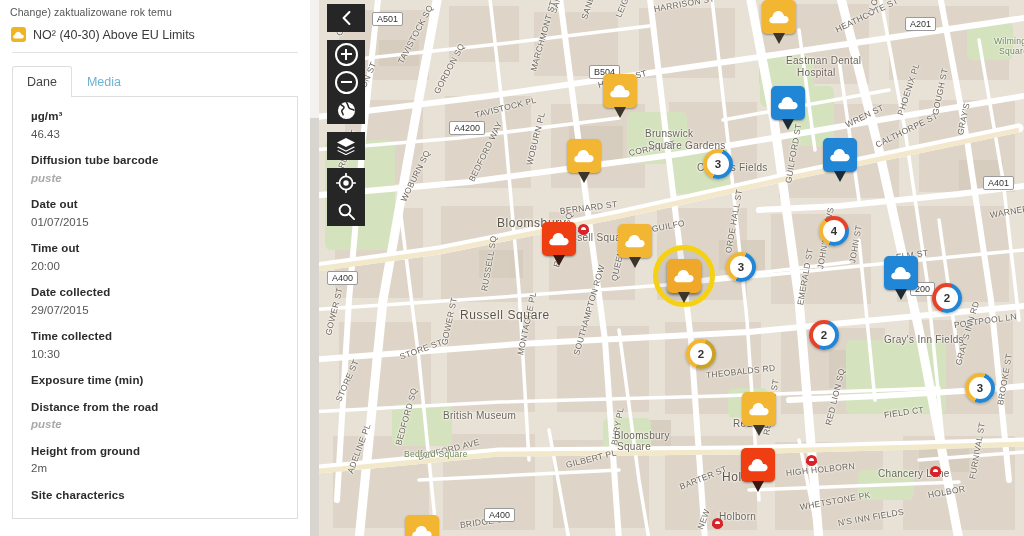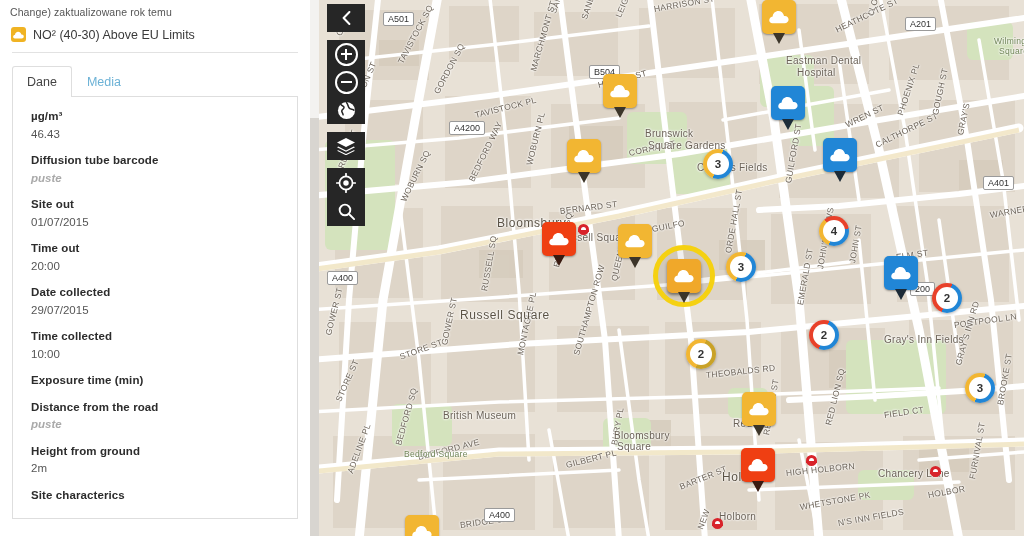--- a/index.html
+++ b/index.html
@@ -189,34 +189,34 @@
     <div class="data-card" id="data-card">
         <div class="field">
           <div class="lbl">µg/m³</div>
           <div class="val">46.43</div>
         </div>
         <div class="field">
           <div class="lbl">Diffusion tube barcode</div>
           <div class="val empty">puste</div>
         </div>
         <div class="field">
-          <div class="lbl">Site out</div>
+          <div class="lbl">Date out</div>
           <div class="val">01/07/2015</div>
         </div>
         <div class="field">
           <div class="lbl">Time out</div>
           <div class="val">20:00</div>
         </div>
         <div class="field">
           <div class="lbl">Date collected</div>
           <div class="val">29/07/2015</div>
         </div>
         <div class="field">
           <div class="lbl">Time collected</div>
-          <div class="val">10:00</div>
+          <div class="val">10:30</div>
         </div>
         <div class="field">
           <div class="lbl">Exposure time (min)</div>
         </div>
         <div class="field">
           <div class="lbl">Distance from the road</div>
           <div class="val empty">puste</div>
         </div>
         <div class="field">
           <div class="lbl">Height from ground</div>
@@ -525,21 +525,21 @@
         <div class="mlabel place" style="left: 565px; top: 334px;">Gray's Inn Fields</div>
         <div class="mlabel place" style="left: 295px; top: 430px;">Bloomsbury</div>
         <div class="mlabel place" style="left: 298px; top: 441px;">Square</div>
         <div class="mlabel green" style="left: 85px; top: 429px; margin-top: 20px;">Bedford Square</div>
         <div class="mlabel green" style="left: 675px; top: 36px;">Wilmington</div>
         <div class="mlabel green" style="left: 680px; top: 46px;">Square</div>
         <div class="mlabel place" style="left: 247px; top: 232px;">ussell Square</div>
         <div class="mlabel place" style="left: 559px; top: 468px;">Chancery Lane</div>
         <div class="mlabel place" style="left: 400px; top: 511px;">Holborn</div>
         <div class="mlabel place" style="left: 414px; top: 418px;">Red Li</div>
-        <div class="shield" style="left: 64px; top: 12px; text-align: right;">A501</div>
+        <div class="shield" style="left: 53px; top: 12px; text-align: right;">A501</div>
         <div class="shield" style="left: 586px; top: 17px;">A201</div>
         <div class="shield" style="left: 270px; top: 65px;">B504</div>
         <div class="shield" style="left: 130px; top: 121px;">A4200</div>
         <div class="shield" style="left: 664px; top: 176px;">A401</div>
         <div class="shield" style="left: 8px; top: 271px;">A400</div>
         <div class="shield" style="left: 165px; top: 508px;">A400</div>
         <div class="shield" style="left: 591px; top: 282px;">200</div>
         <div class="tube" style="left: 259px; top: 224px;"></div>
         <div class="tube" style="left: 611px; top: 466px;"></div>
         <div class="tube" style="left: 393px; top: 518px;"></div>

